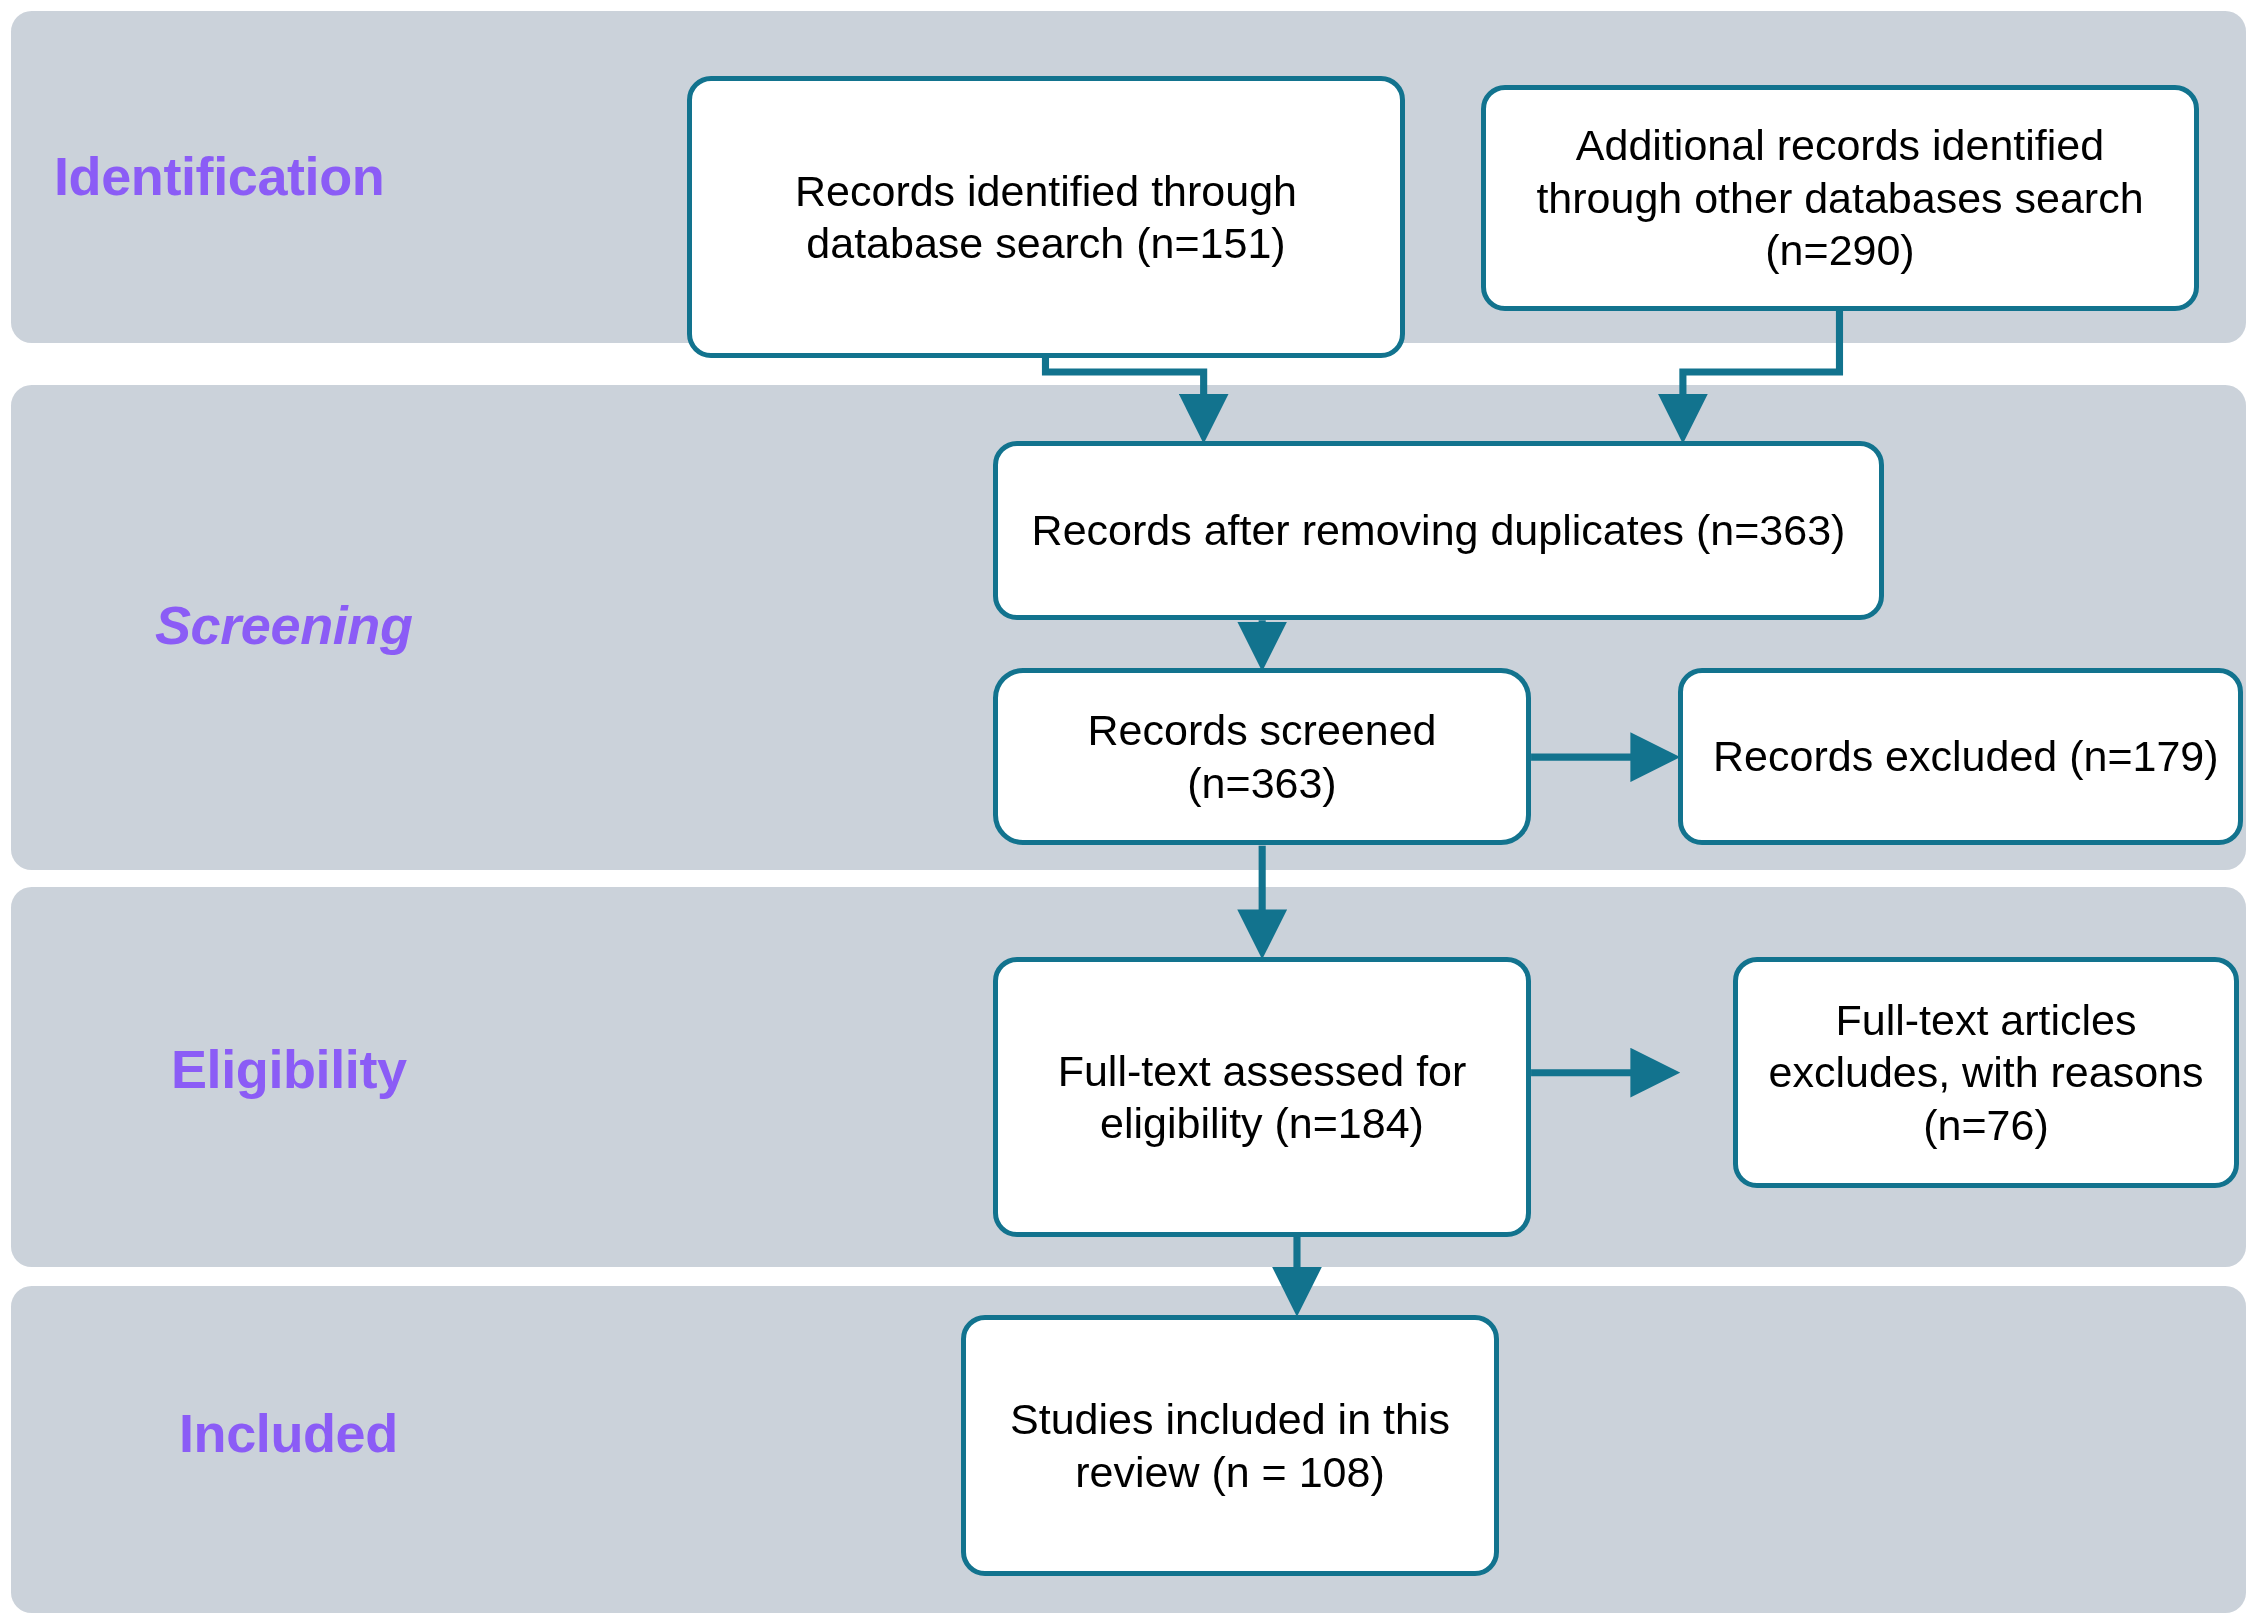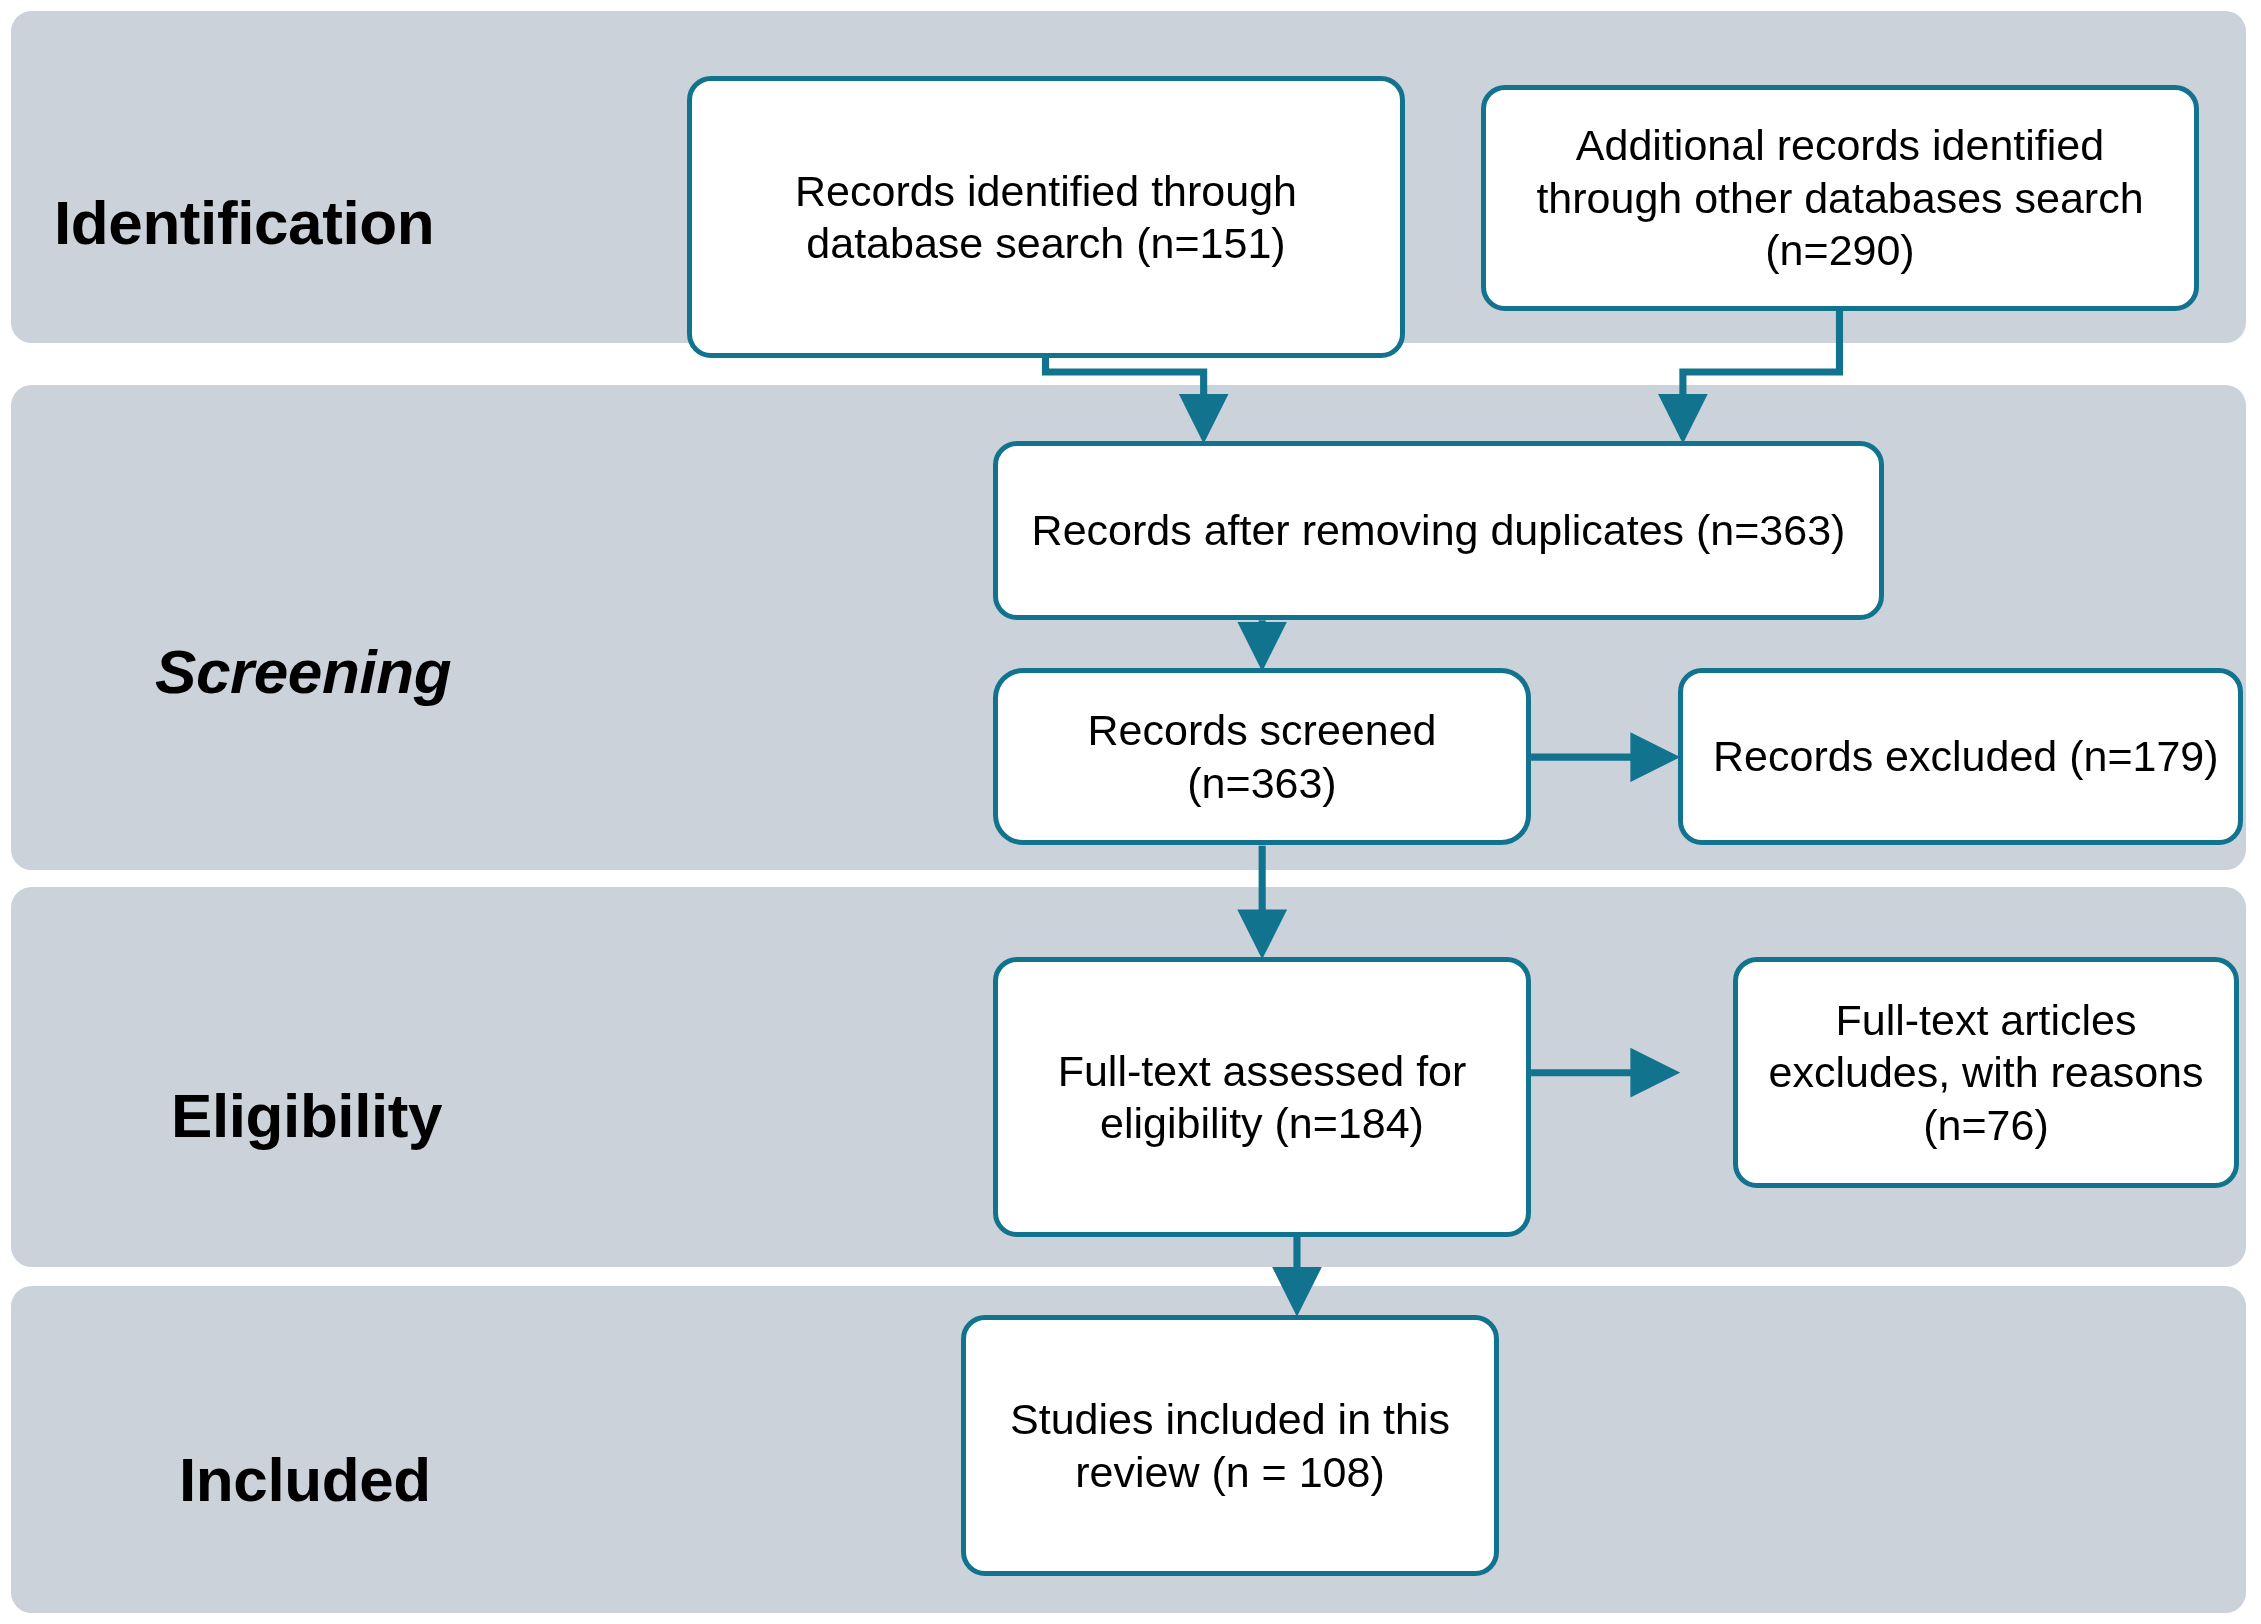--- a/index.html
+++ b/index.html
@@ -26,27 +26,26 @@
     left: 11px;
     width: 2235px;
   }
   #band-identification { top: 11px;   height: 332px; }
   #band-screening     { top: 385px;  height: 485px; }
   #band-eligibility   { top: 887px; height: 380px; }
   #band-included      { top: 1286px; height: 327px; }
 
   .stage-label {
     position: absolute;
-    color: #000000;
+    color: #8b5cf6;
     font-weight: bold;
-    font-size: 62px;
+    font-size: 54px;
     letter-spacing: -0.4px;
     white-space: nowrap;
     line-height: 1;
-    margin-top: 43px;
   }
   #label-identification { left: 54px;  top: 149px; }
   #label-screening      { left: 155px; top: 598px; font-style: italic; }
   #label-eligibility    { left: 171px; top: 1042px; }
   #label-included       { left: 179px; top: 1406px; }
 
   
   .node {
     position: absolute;
     background: #ffffff;

